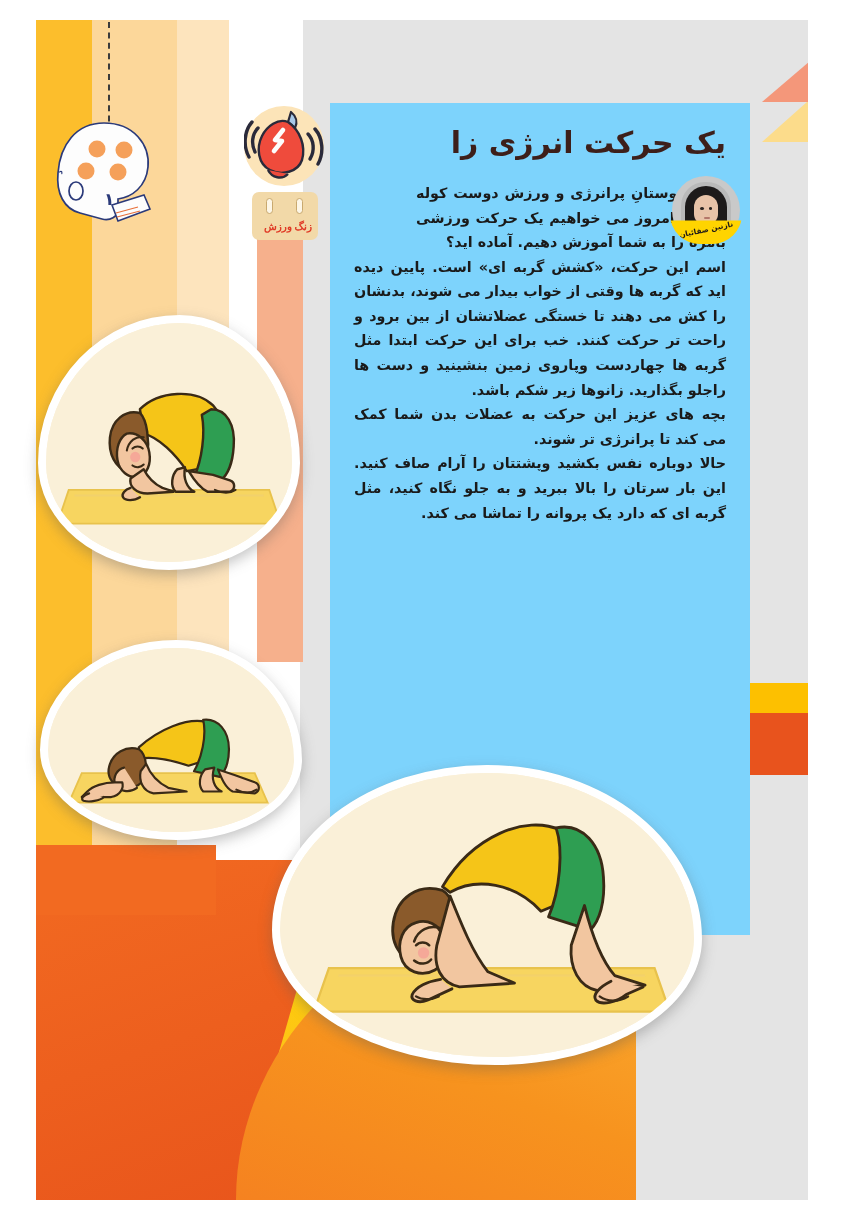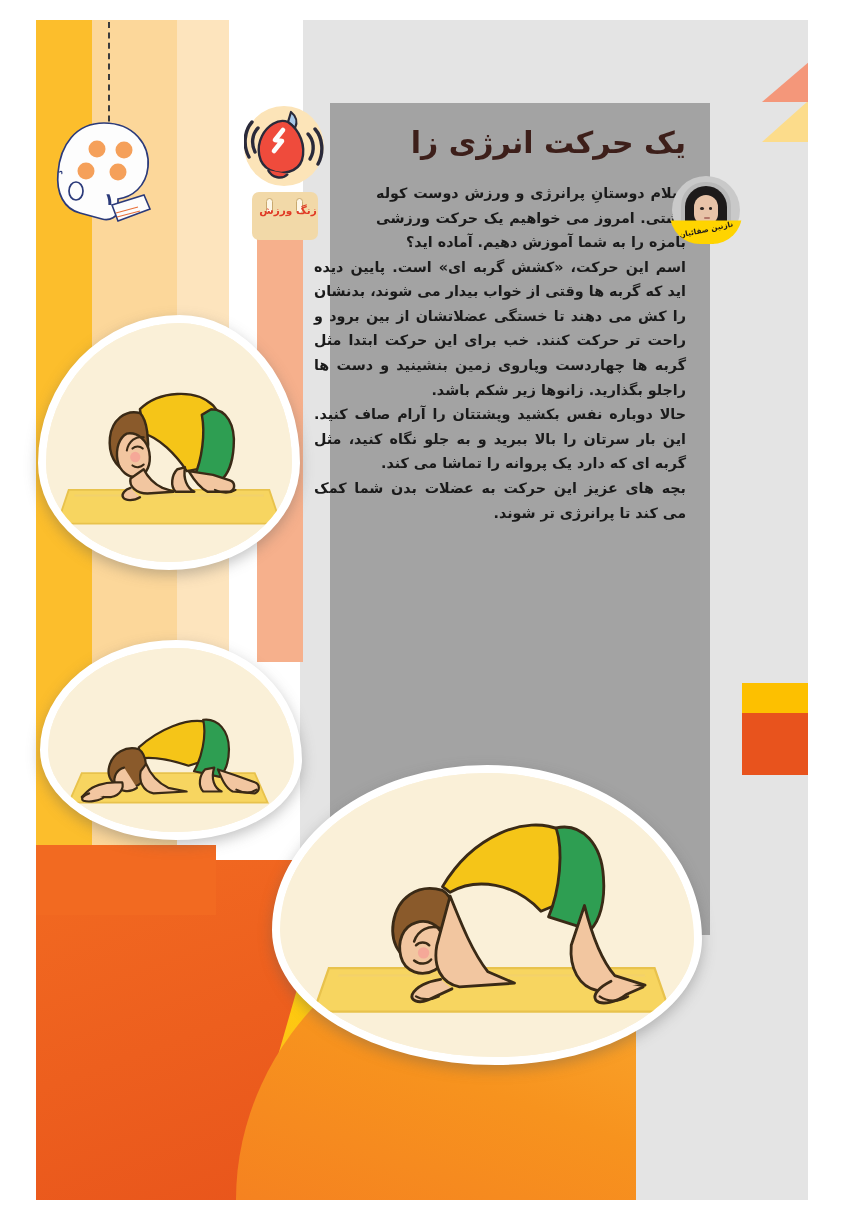--- a/index.html
+++ b/index.html
@@ -146,22 +146,22 @@
     position:absolute;
     left:0; top:0;
     width:858px; height:20px;
     background:#ffffff;
   }
 
   
   .content-card {
     position:absolute;
     left:330px; top:103px;
-    width:380px; height:832px;
-    background:#a3a3a3;
+    width:420px; height:832px;
+    background:#7dd3fc;
   }
   .page-title {
     position:absolute;
     right:24px; top:22px;
     font-size:30px;
     font-weight:bold;
     color:#3d1f1a;
     letter-spacing:-0.5px;
     white-space:nowrap;
   }
@@ -274,27 +274,28 @@
     top:6px;
     width:7px; height:16px;
     background:#fdf6e6;
     border:1.4px solid #c9a96e;
     border-radius:4px;
   }
   .plate-slot-l { left:14px; }
   .plate-slot-r { left:44px; }
   .bell-label {
     position:absolute;
-    left:0; top:12px;
+    left:0; top:28px;
     width:72px;
     text-align:center;
     font-size:10.5px;
     font-weight:bold;
     color:#e03a26;
     white-space:nowrap;
+    font-family:Liberation Serif, serif;
   }
 
   
   .palette-badge {
     position:absolute;
     left:52px; top:113px;
     width:104px; height:118px;
   }
   .palette-text-svg { position:absolute; left:0; top:0; }
   .palette-pagenum {
@@ -399,22 +400,22 @@
       <div class="plate-slot-r"></div>
       <div class="bell-label">زنگ ورزش</div>
     </div>
   </div>
 
   <div class="content-card">
     <h1 class="page-title">یک حرکت انرژی زا</h1>
     <div class="body-text">
       <p class="para-first">سلام دوستانِ پرانرژی و ورزش دوست کوله پشتی. امروز می خواهیم یک حرکت ورزشی بامزه را به شما آموزش دهیم. آماده اید؟</p>
       <p>اسم این حرکت، «کشش گربه ای» است. پایین دیده اید که گربه ها وقتی از خواب بیدار می شوند، بدنشان را کش می دهند تا خستگی عضلاتشان از بین برود و راحت تر حرکت کنند. خب برای این حرکت ابتدا مثل گربه ها چهاردست وپاروی زمین بنشینید و دست ها راجلو بگذارید. زانوها زیر شکم باشد.</p>
+      <p>بچه های عزیز این حرکت به عضلات بدن شما کمک می کند تا پرانرژی تر شوند.</p>
       <p>حالا دوباره نفس بکشید وپشتتان را آرام صاف کنید. این بار سرتان را بالا ببرید و به جلو نگاه کنید، مثل گربه ای که دارد یک پروانه را تماشا می کند.</p>
-      <p>بچه های عزیز این حرکت به عضلات بدن شما کمک می کند تا پرانرژی تر شوند.</p>
     </div>
   </div>
 
   <div class="author-badge">
     <div class="author-photo-ring">
       <div class="author-photo">
         <div class="hair"></div>
         <div class="face">
           <div class="eye-l"></div>
           <div class="eye-r"></div>

